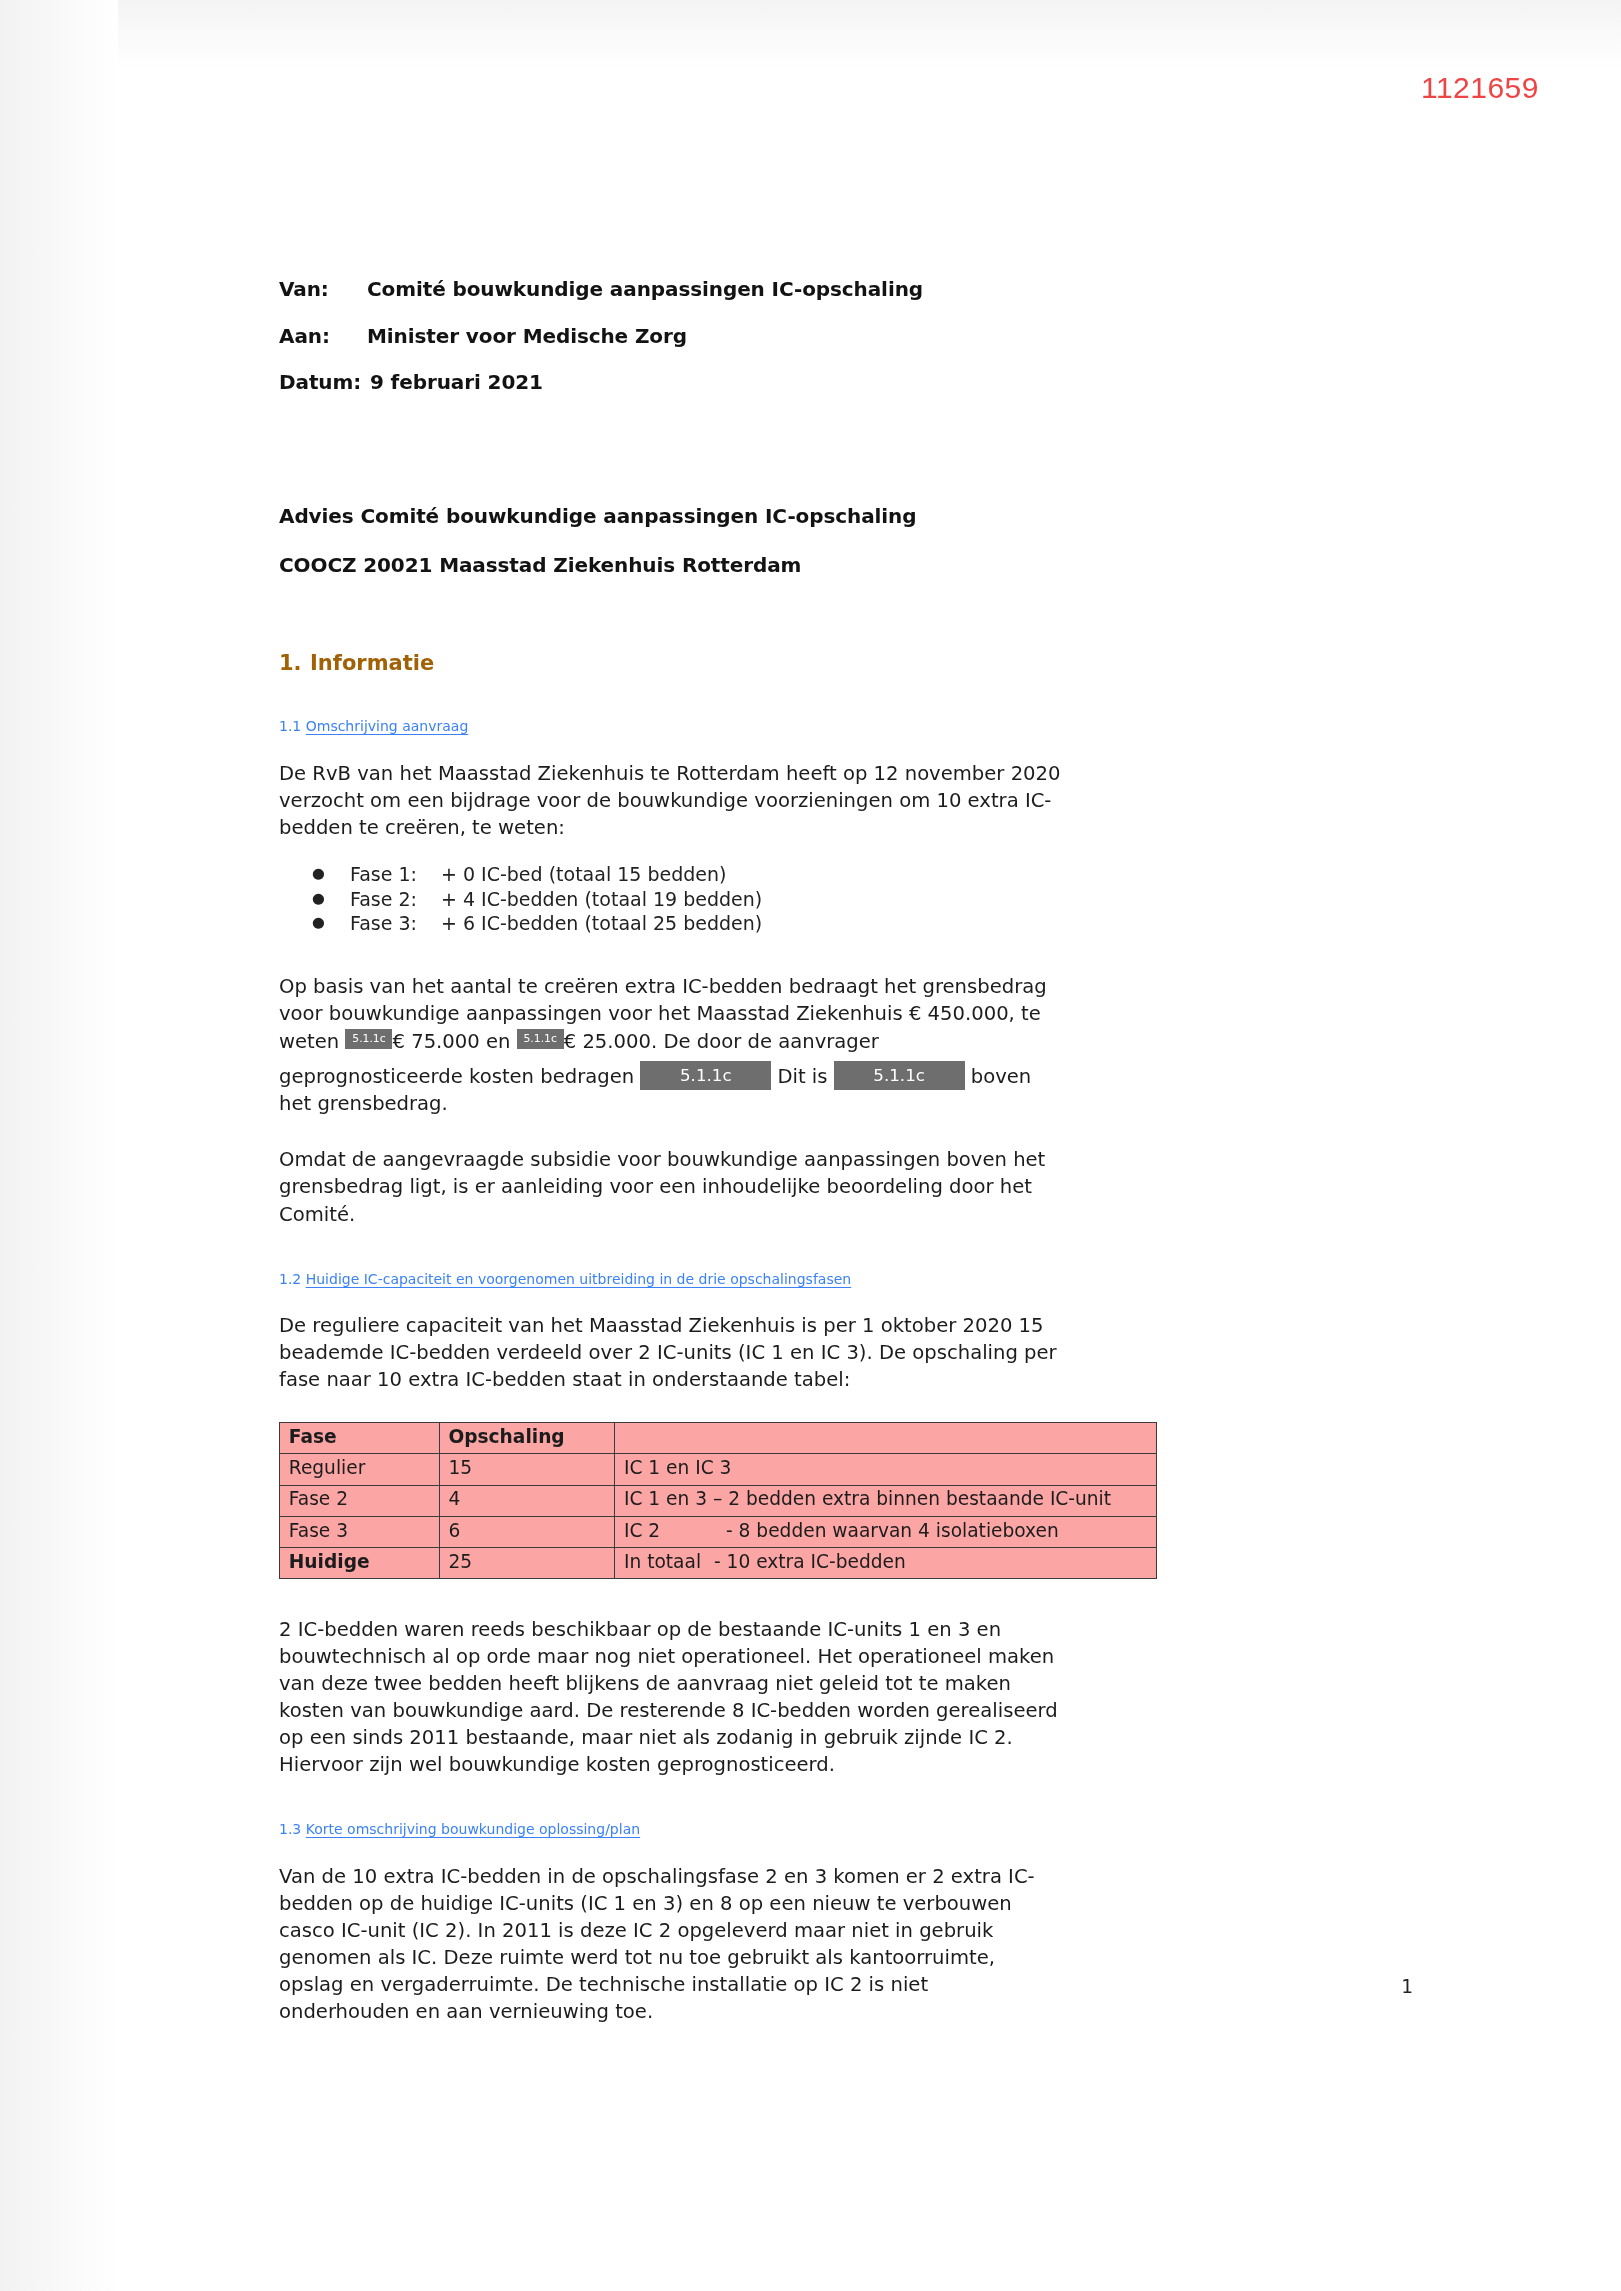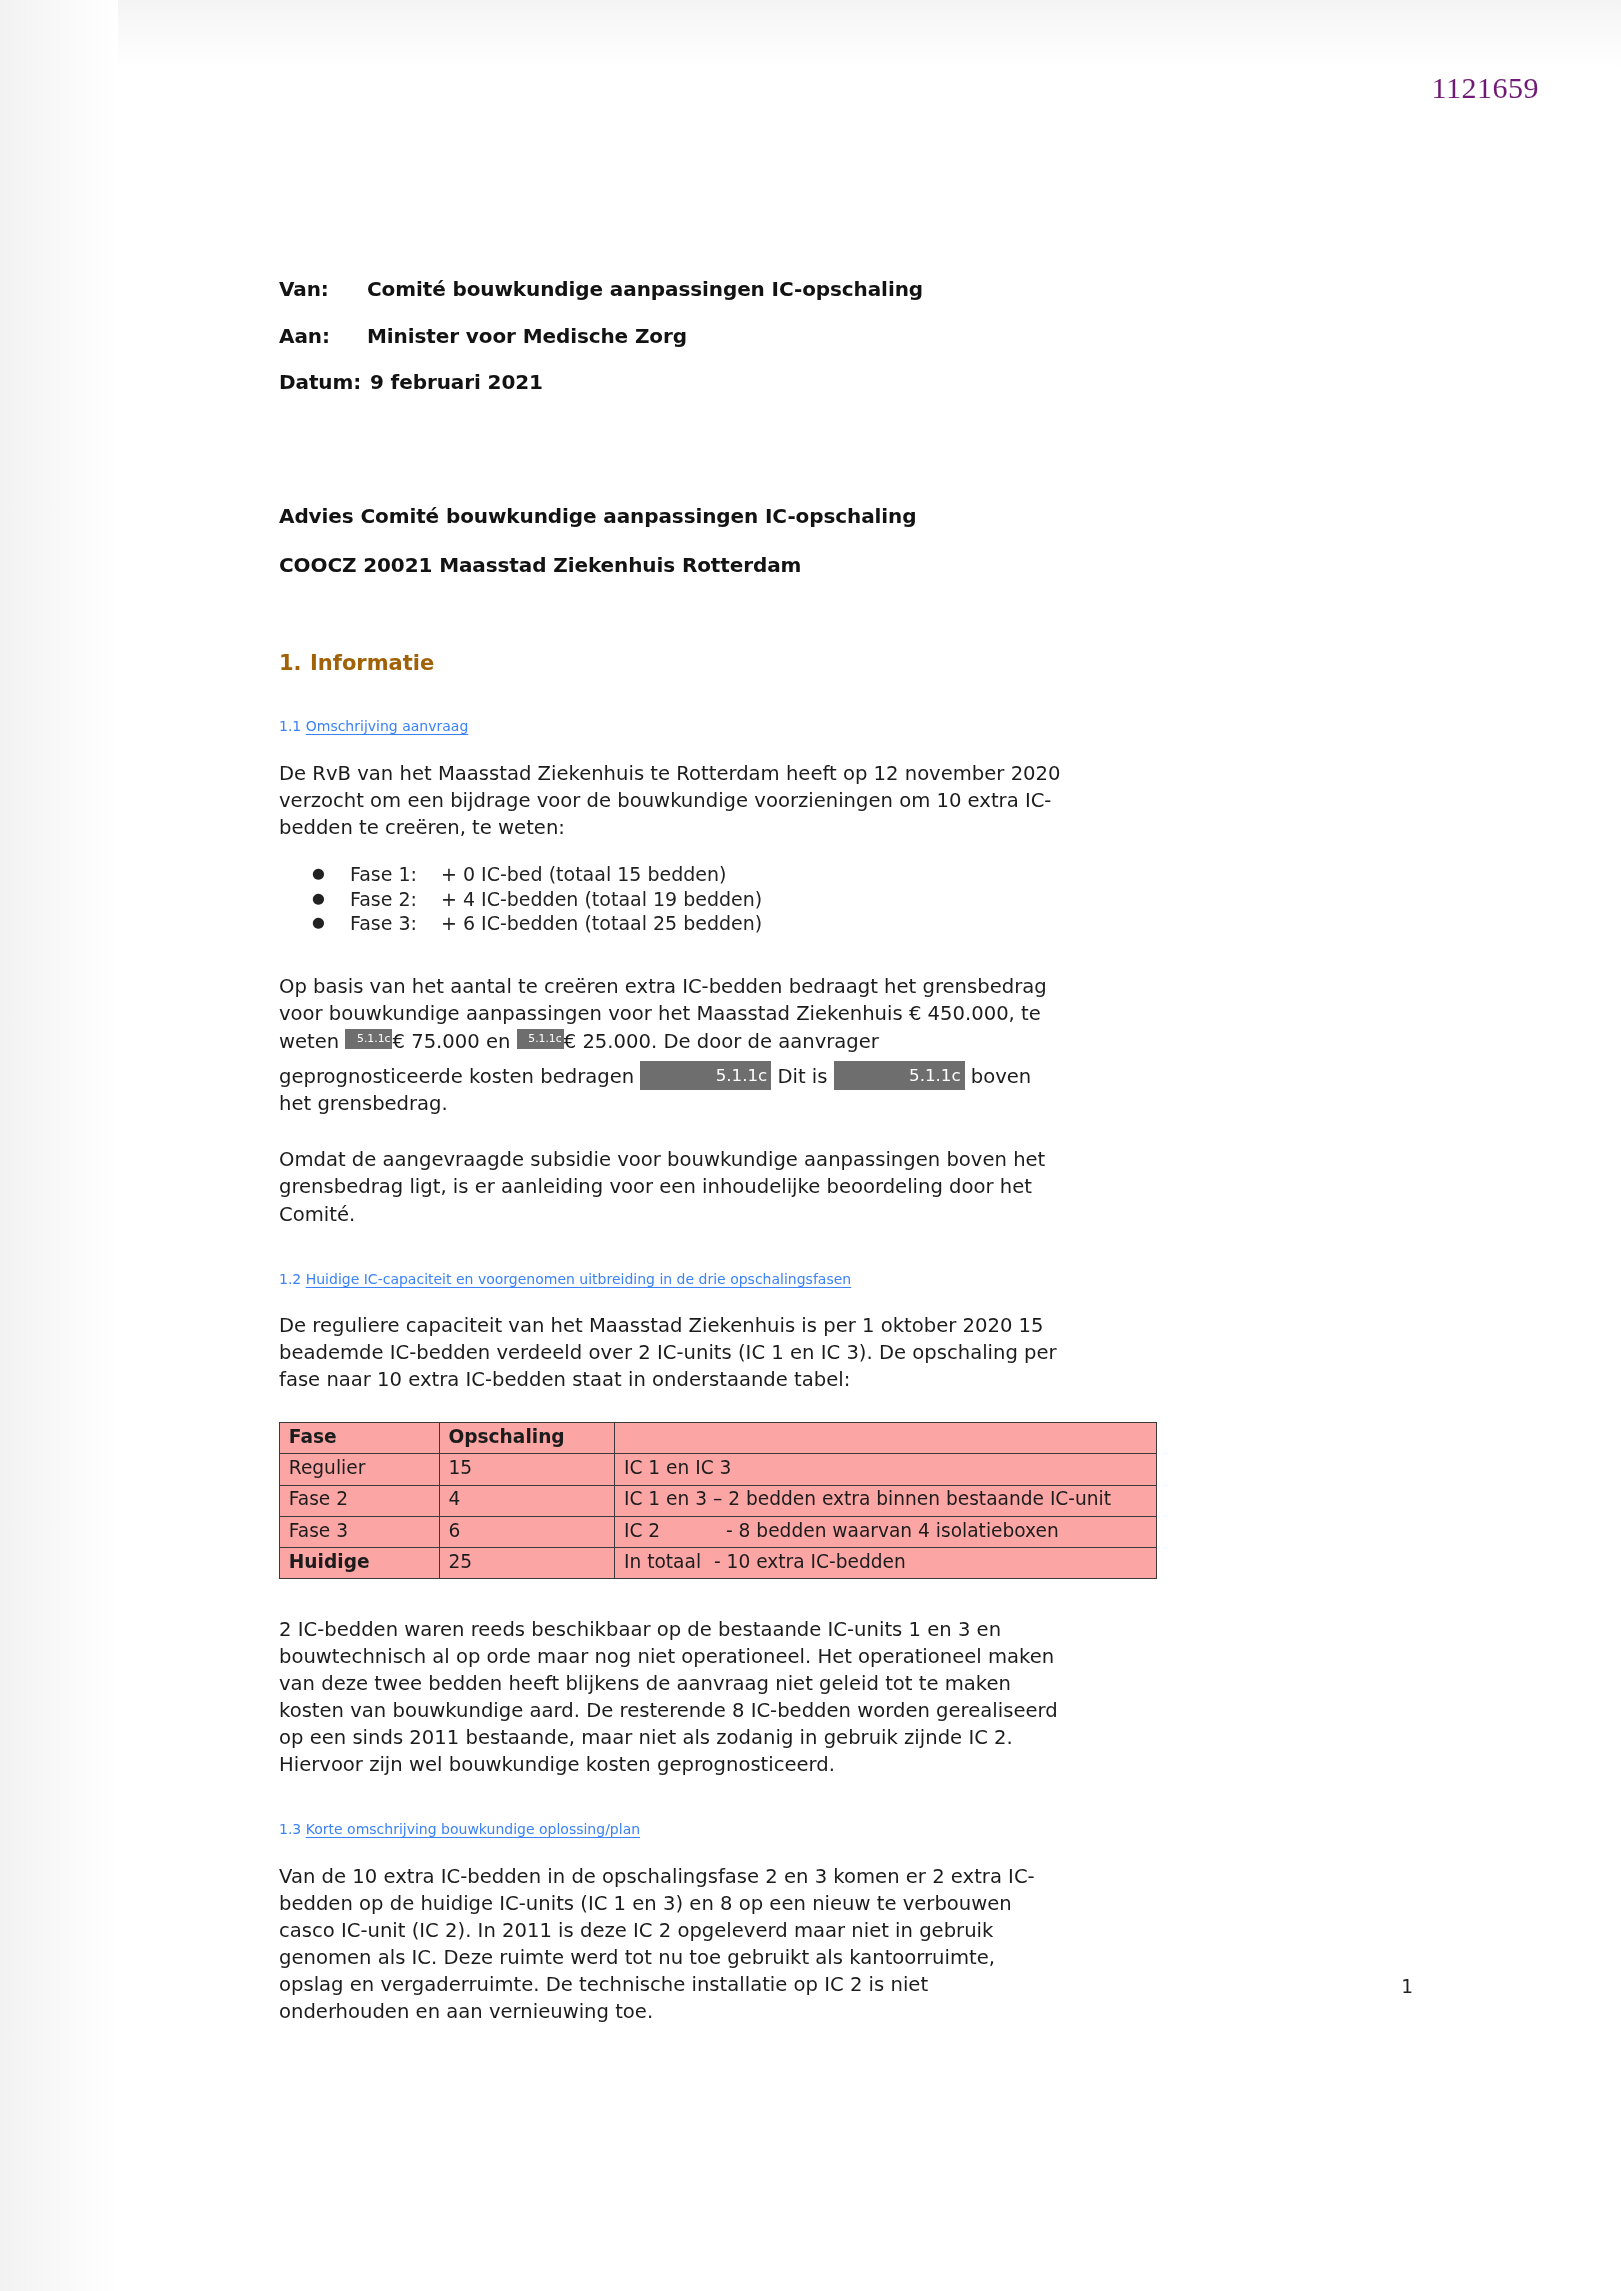--- a/index.html
+++ b/index.html
@@ -38,22 +38,22 @@
     height: 69px;
     background: linear-gradient(to bottom, #f4f4f4 0%, #ffffff 100%);
     pointer-events: none;
   }
   .doc-number {
     position: absolute;
     top: 71px;
     right: 82px;
     font-size: 30px;
     letter-spacing: 0.5px;
-    color: #701a75;
-    font-family: Liberation Serif, serif;
+    color: #ef4444;
+    font-family: Liberation Sans, sans-serif;
   }
   .content {
     position: absolute;
     left: 279px;
     top: 279px;
     width: 784px;
   }
   .meta-block {
     margin-bottom: 0;
   }
@@ -149,21 +149,21 @@
   ul.phase-list li .ph-label {
     flex: 0 0 91px;
   }
   ul.phase-list li .ph-value {
     flex: 1 1 auto;
   }
   .redaction {
     display: inline-block;
     background: #6e6e6e;
     color: #ffffff;
-    text-align: right;
+    text-align: center;
     vertical-align: baseline;
     font-family: "DejaVu Sans", sans-serif;
     overflow: hidden;
     white-space: nowrap;
   }
   .redaction.small {
     font-size: 10.8px;
     line-height: 20.6px;
     height: 20.6px;
     min-width: 43px;

